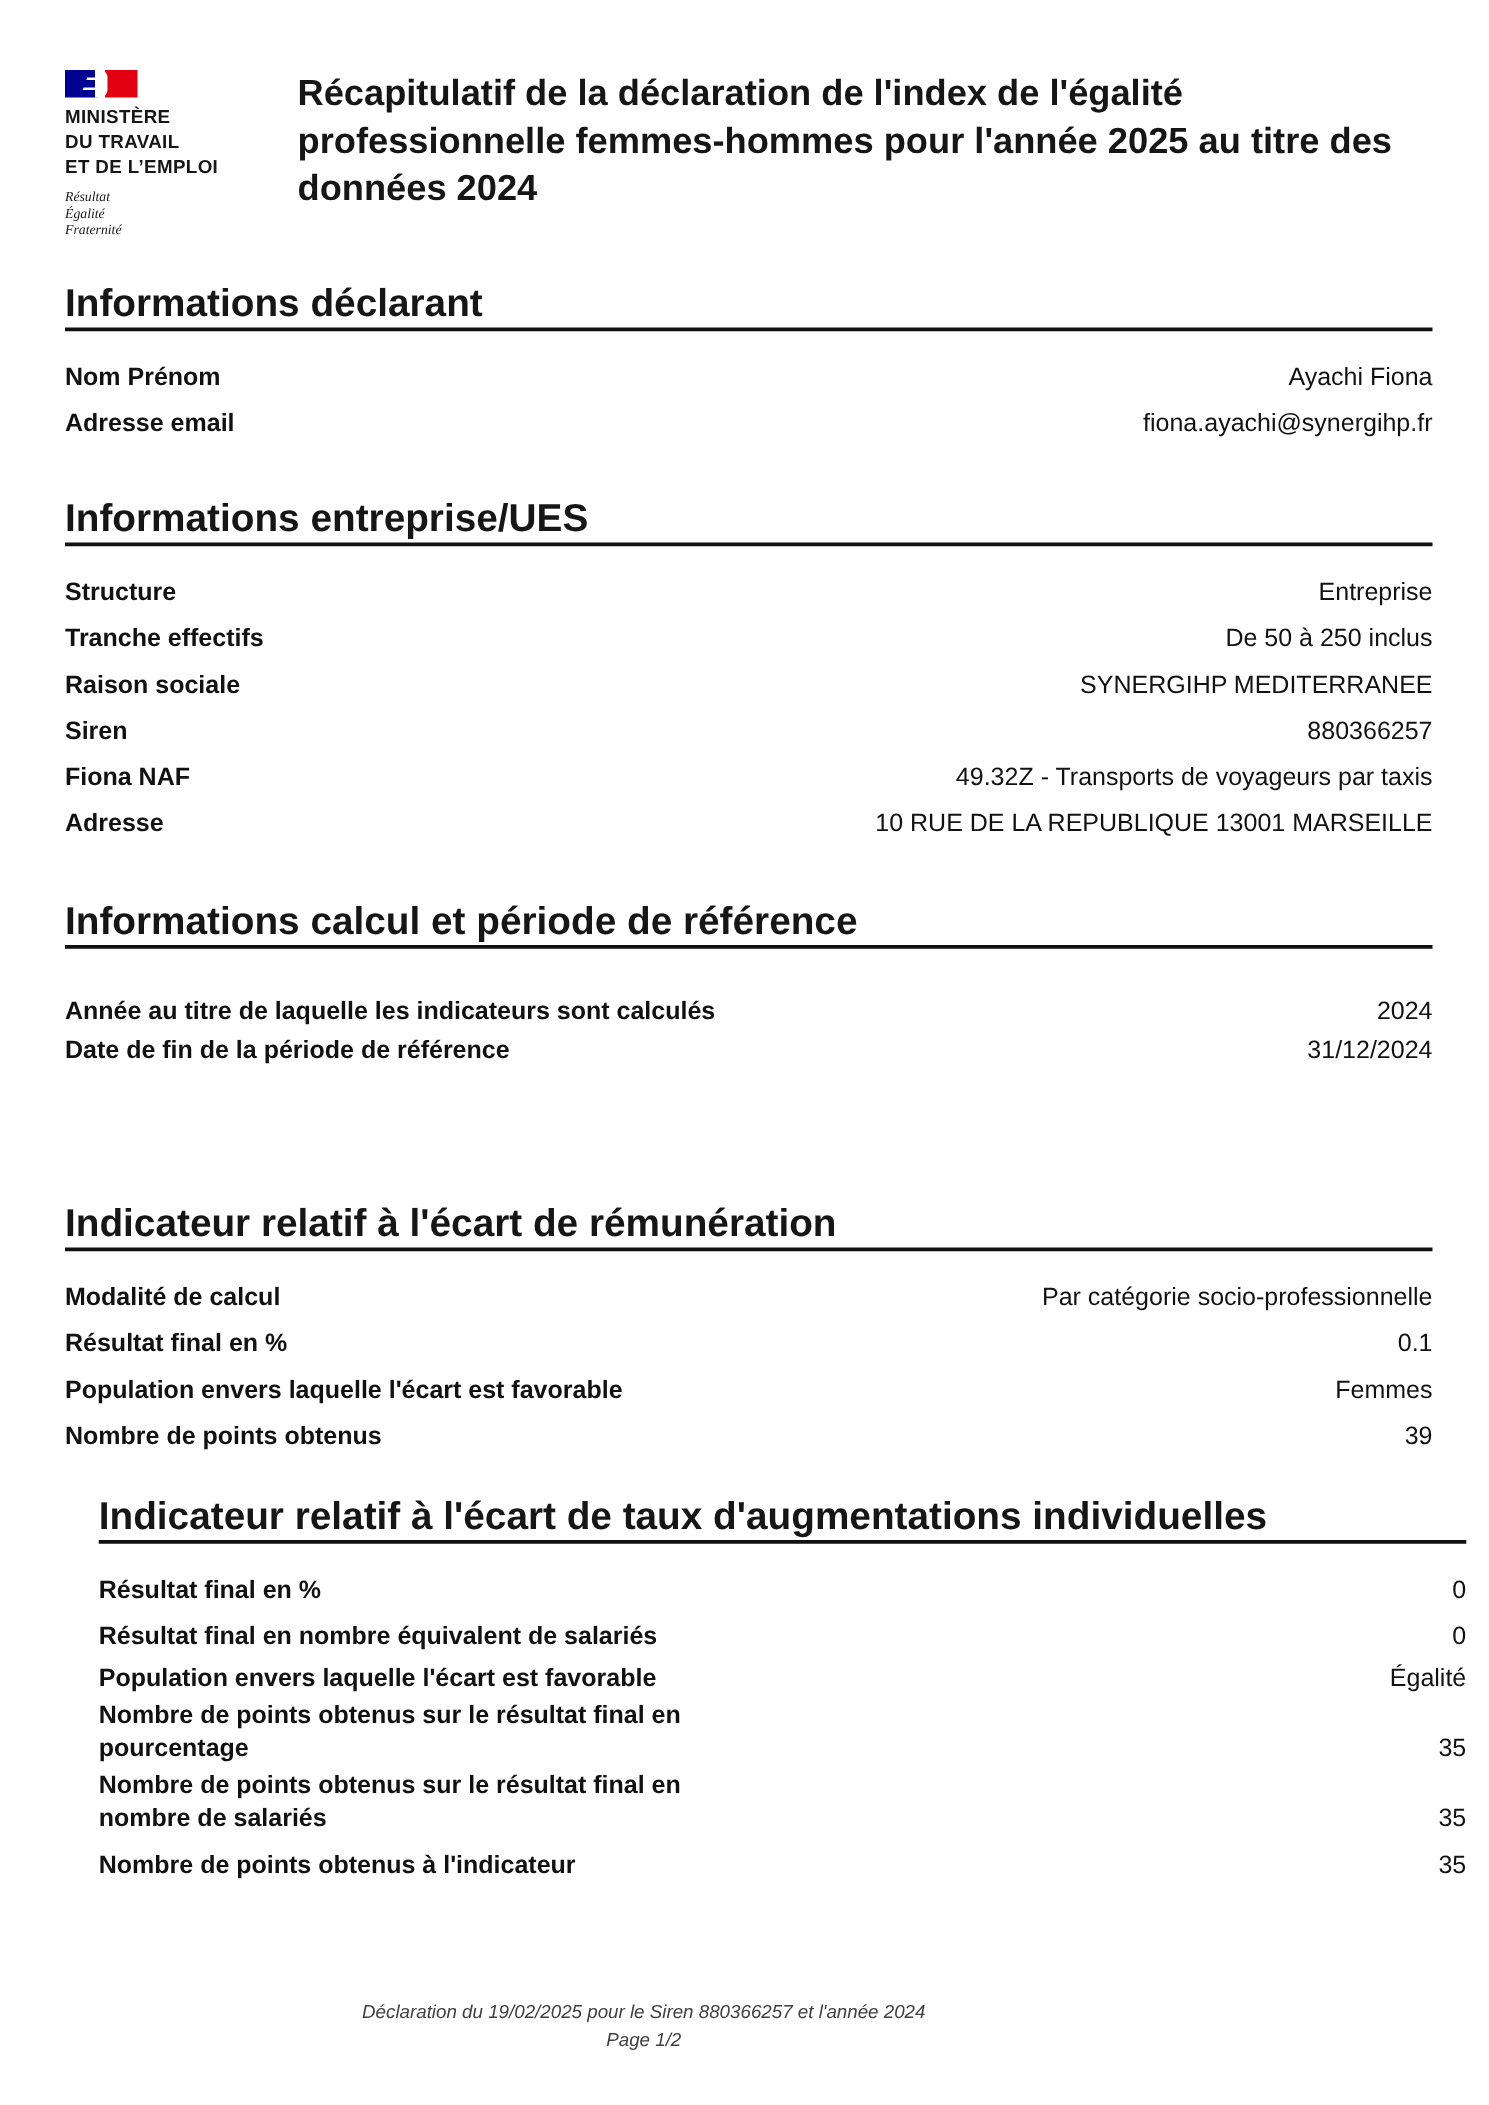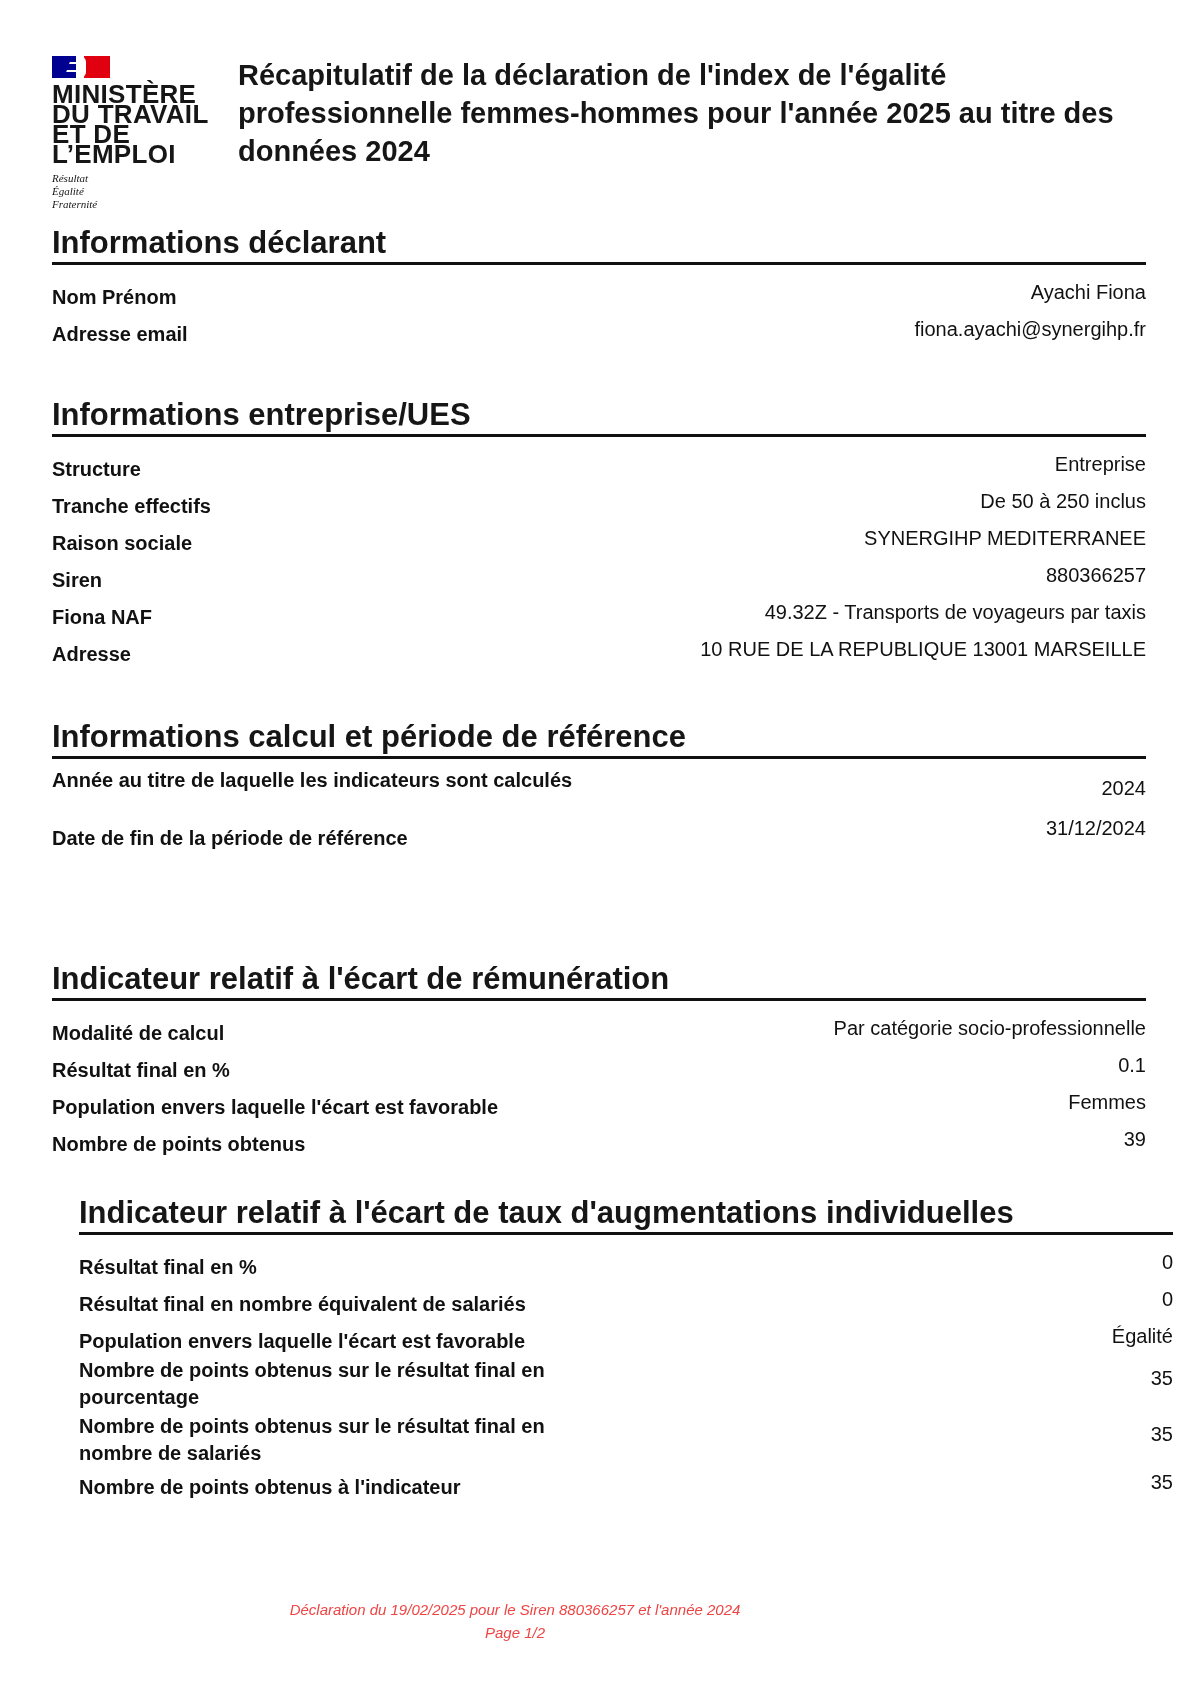--- a/index.html
+++ b/index.html
@@ -7,35 +7,35 @@
     width: 1191px; height: 1684px; position: relative; overflow: hidden;
     font-family: "Liberation Sans", "DejaVu Sans", sans-serif; color: #111111;
   }
   .header { position: absolute; left: 52px; top: 56px; width: 1090px; height: 150px; }
   .logo { position: absolute; left: 0; top: 0; width: 170px; }
   .flag { position: relative; width: 58px; height: 22px; }
   .flag .blue { position: absolute; left: 0; top: 0; width: 26px; height: 22px; background: #000091; }
   .flag .red { position: absolute; left: 32px; top: 0; width: 26px; height: 22px; background: #e1000f; }
   .flag .white { position: absolute; left: 24px; top: 0; width: 10px; height: 22px; background: #ffffff; border-radius: 0 6px 6px 0; }
   .flag .mark { position: absolute; left: 16px; top: 6px; width: 10px; height: 6px; border-top: 2px solid #ffffff; border-bottom: 2px solid #ffffff; transform: skewX(-20deg); }
-  .ministry { margin-top: 6px; font-weight: bold; font-size: 26px; line-height: 20px; letter-spacing: 0.3px; color: #161616; }
+  .ministry { margin-top: 6px; font-weight: bold; font-size: 15px; line-height: 20px; letter-spacing: 0.3px; color: #161616; }
   .motto { margin-top: 8px; font-family: "Liberation Serif", "DejaVu Serif", serif; font-style: italic; font-size: 11px; line-height: 13px; color: #161616; }
   .doc-title { position: absolute; left: 186px; top: 0; width: 900px; font-weight: bold; font-size: 29px; line-height: 38px; color: #161616; }
 
   .section { position: absolute; left: 52px; width: 1094px; }
   .section-title { font-weight: bold; font-size: 31px; line-height: 34px; padding-bottom: 2px; border-bottom: 3px solid #111111; color: #161616; }
   .rows { margin-top: 14px; }
-  .row { display: flex; justify-content: space-between; align-items: flex-start; min-height: 37px; }
+  .row { display: flex; justify-content: space-between; align-items: flex-end; min-height: 37px; }
   .row .label { font-weight: bold; font-size: 20px; line-height: 27px; width: 540px; padding-top: 5px; }
   .row .value { font-size: 20px; line-height: 27px; text-align: right; }
   .row.tall { min-height: 56px; }
   .row.tall .value { padding-top: 8px; }
   .row.tall .label { padding-top: 0; line-height: 27px; }
 
-  .footer { position: absolute; left: 0; width: 1030px; top: 1598px; text-align: center; font-style: italic; font-size: 15px; line-height: 23px; color: #ef4444; }
+  .footer { position: absolute; left: 0; width: 1030px; top: 1598px; text-align: center; font-style: italic; font-size: 15px; line-height: 23px; color: #404040; }
 </style>
 </head>
 <body>
 
 <div class="header">
   <div class="logo">
     <div class="flag">
       <div class="blue"></div>
         <div class="red"></div>
         <div class="white"></div>

